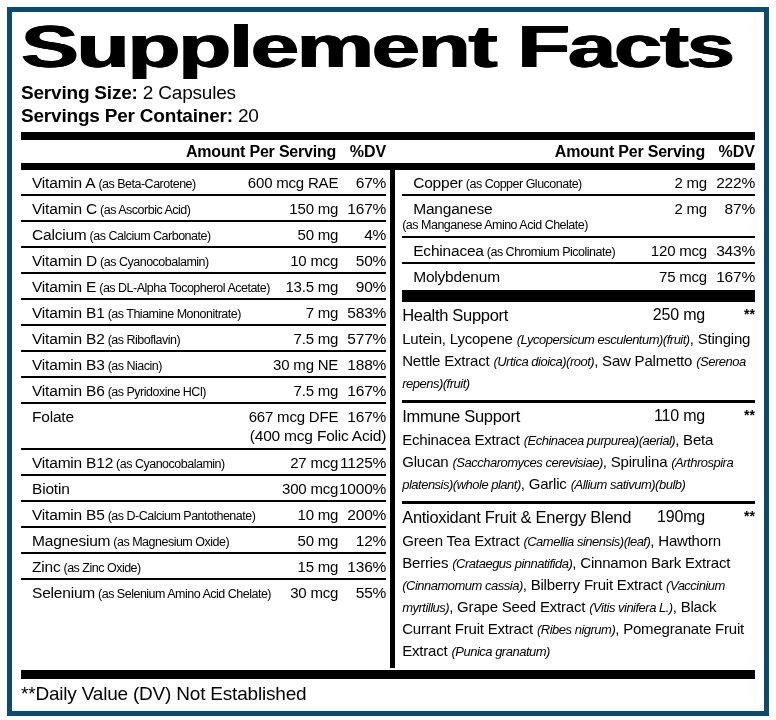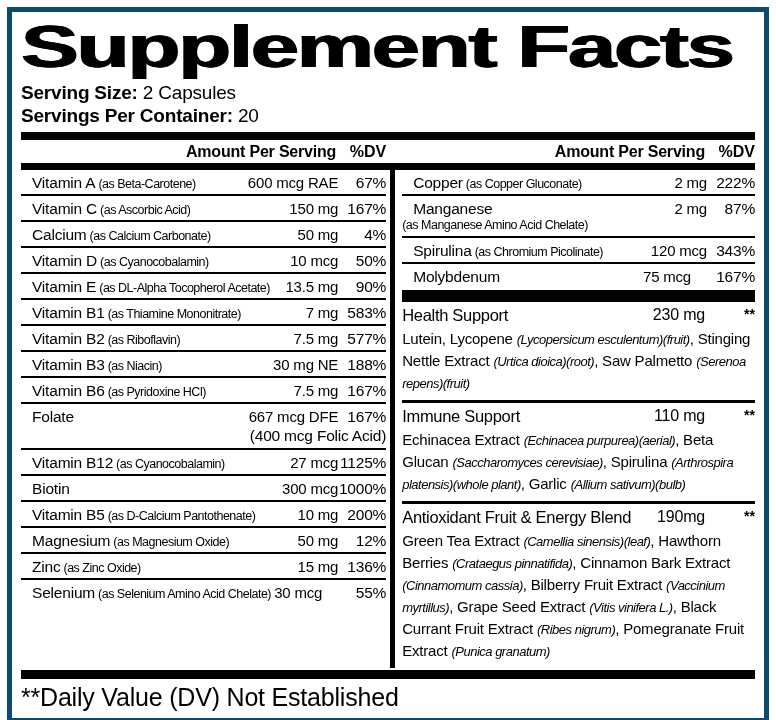--- a/index.html
+++ b/index.html
@@ -47,39 +47,39 @@
   
   .columns { display: flex; align-items: stretch; }
   .col-left { width: 50.3%; padding-right: 4px; }
   .col-right { flex: 1; border-left: 5px solid #000; padding-left: 7px; }
   
   .row {
     display: flex; flex-wrap: wrap; align-items: baseline;
     border-bottom: 2px solid #000;
     padding: 4px 0 2px 0;
   }
-  .row.no-line { border-bottom: none; gap: 16px; }
+  .row.no-line { border-bottom: none; }
   .nm { flex: 1; white-space: nowrap; min-width: 0; }
   .n  { font-size: 15.5px; letter-spacing: -0.2px; margin-left: 11px; }
   .as { font-size: 12.5px; letter-spacing: -0.5px; margin-left: 3px; }
   .as-block { display: block; font-size: 12.5px; letter-spacing: -0.5px; line-height: 15px; flex-basis: 100%; padding-bottom: 1px; }
   .amt { font-size: 15px; white-space: nowrap; letter-spacing: -0.2px; }
   .dv  { width: 48px; text-align: right; font-size: 15.5px; white-space: nowrap; letter-spacing: -0.2px; }
   .amt2 { flex-basis: 100%; text-align: right; font-size: 15.5px; letter-spacing: -0.2px; line-height: 20px; }
   
   .blend { padding: 4px 0 6px 0; }
   .blend + .blend { border-top: 3px solid #000; }
   .blend-head { display: flex; align-items: flex-start; }
   .bn { flex: 1; font-size: 16.5px; letter-spacing: -0.3px; }
   .bamt { font-size: 16px; white-space: nowrap; letter-spacing: -0.2px; }
   .bdv { width: 50px; text-align: right; font-size: 14px; font-weight: bold; }
   .blend-desc { margin-top: 3px; font-size: 15px; line-height: 21px; letter-spacing: -0.2px; }
   .lat { font-style: italic; font-size: 13px; letter-spacing: -0.5px; }
   
-  .footnote { font-size: 25px; padding: 4px 0 1px 0; letter-spacing: -0.2px; }
+  .footnote { font-size: 19px; padding: 4px 0 1px 0; letter-spacing: -0.2px; }
 </style>
 </head>
 <body>
 
 <div class="label-box">
 
   <div class="title">
     <span class="title-inner">Supplement Facts</span>
   </div>
 
@@ -193,36 +193,36 @@
           <span class="amt">2 mg</span>
           <span class="dv">222%</span>
         </div>
       <div class="row">
           <span class="nm"><span class="n">Manganese</span></span>
           <span class="amt">2 mg</span>
           <span class="dv">87%</span>
           <span class="as-block">(as Manganese Amino Acid Chelate)</span>
         </div>
       <div class="row">
-          <span class="nm"><span class="n">Spirulina</span><span class="as">(as Chromium Picolinate)</span></span>
+          <span class="nm"><span class="n">Echinacea</span><span class="as">(as Chromium Picolinate)</span></span>
           <span class="amt">120 mcg</span>
           <span class="dv">343%</span>
         </div>
       <div class="row no-line">
           <span class="nm"><span class="n">Molybdenum</span></span>
           <span class="amt">75 mcg</span>
           <span class="dv">167%</span>
         </div>
 
       <div class="bar bar-right"></div>
 
       <div class="blend">
         <div class="blend-head">
           <span class="bn">Health Support</span>
-          <span class="bamt">230 mg</span>
+          <span class="bamt">250 mg</span>
           <span class="bdv">**</span>
         </div>
         <div class="blend-desc"><span>Lutein, Lycopene </span><span class="lat">(Lycopersicum esculentum)(fruit)</span><span>, Stinging Nettle Extract </span><span class="lat">(Urtica dioica)(root)</span><span>, Saw Palmetto </span><span class="lat">(Serenoa repens)(fruit)</span></div>
       </div>
 
       <div class="blend">
         <div class="blend-head">
           <span class="bn">Immune Support</span>
           <span class="bamt">110 mg</span>
           <span class="bdv">**</span>

